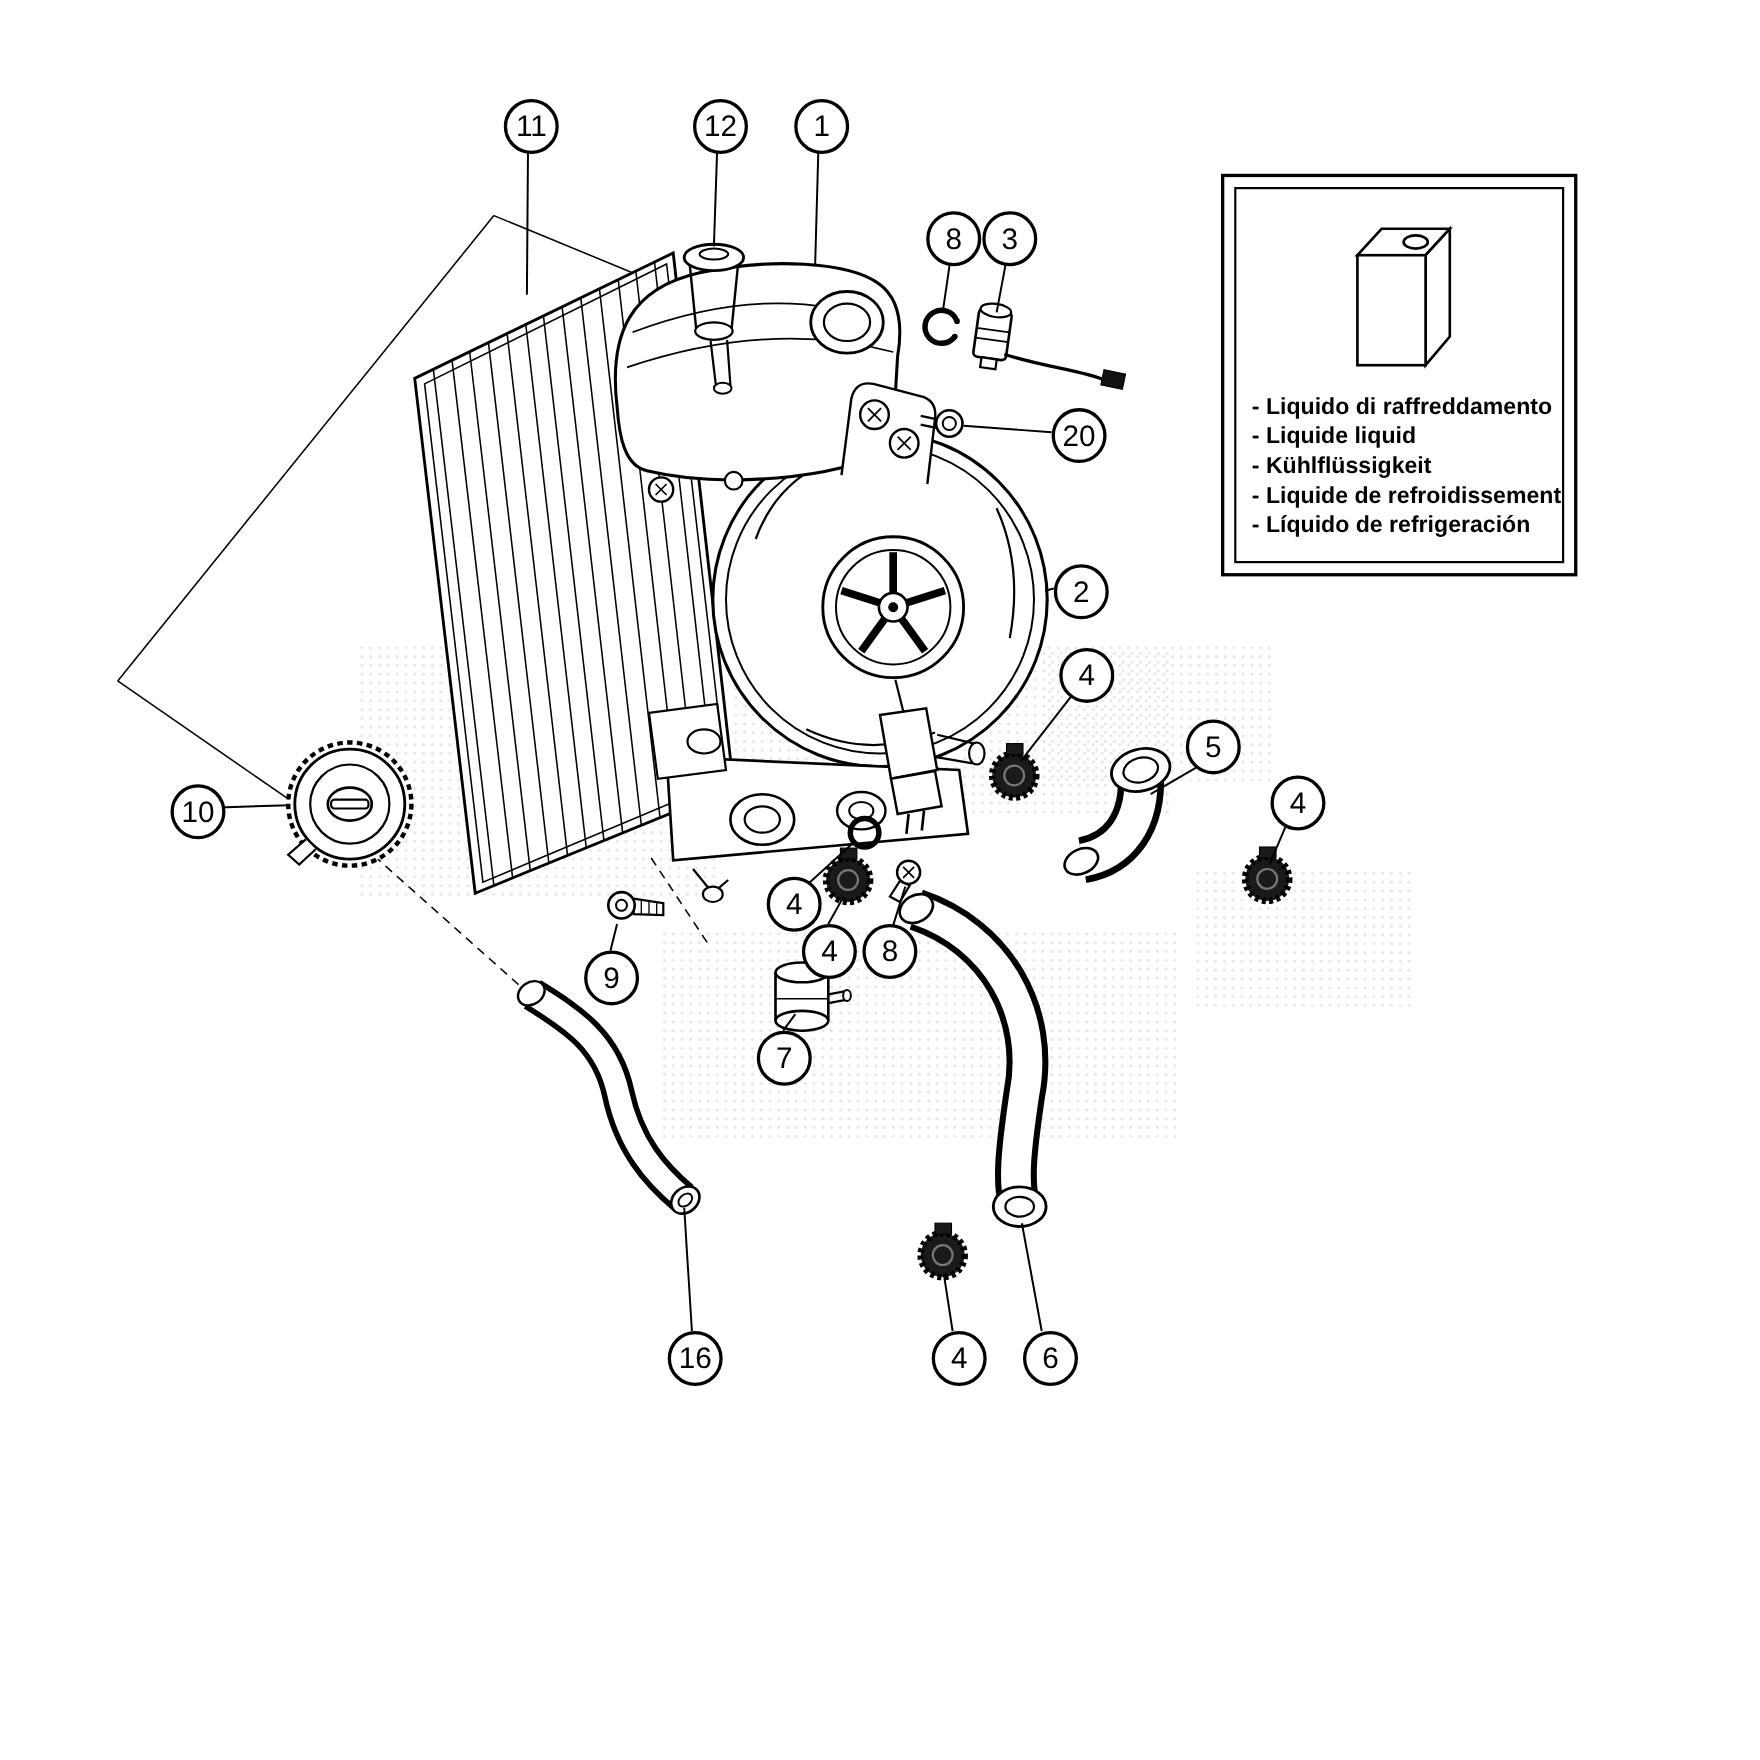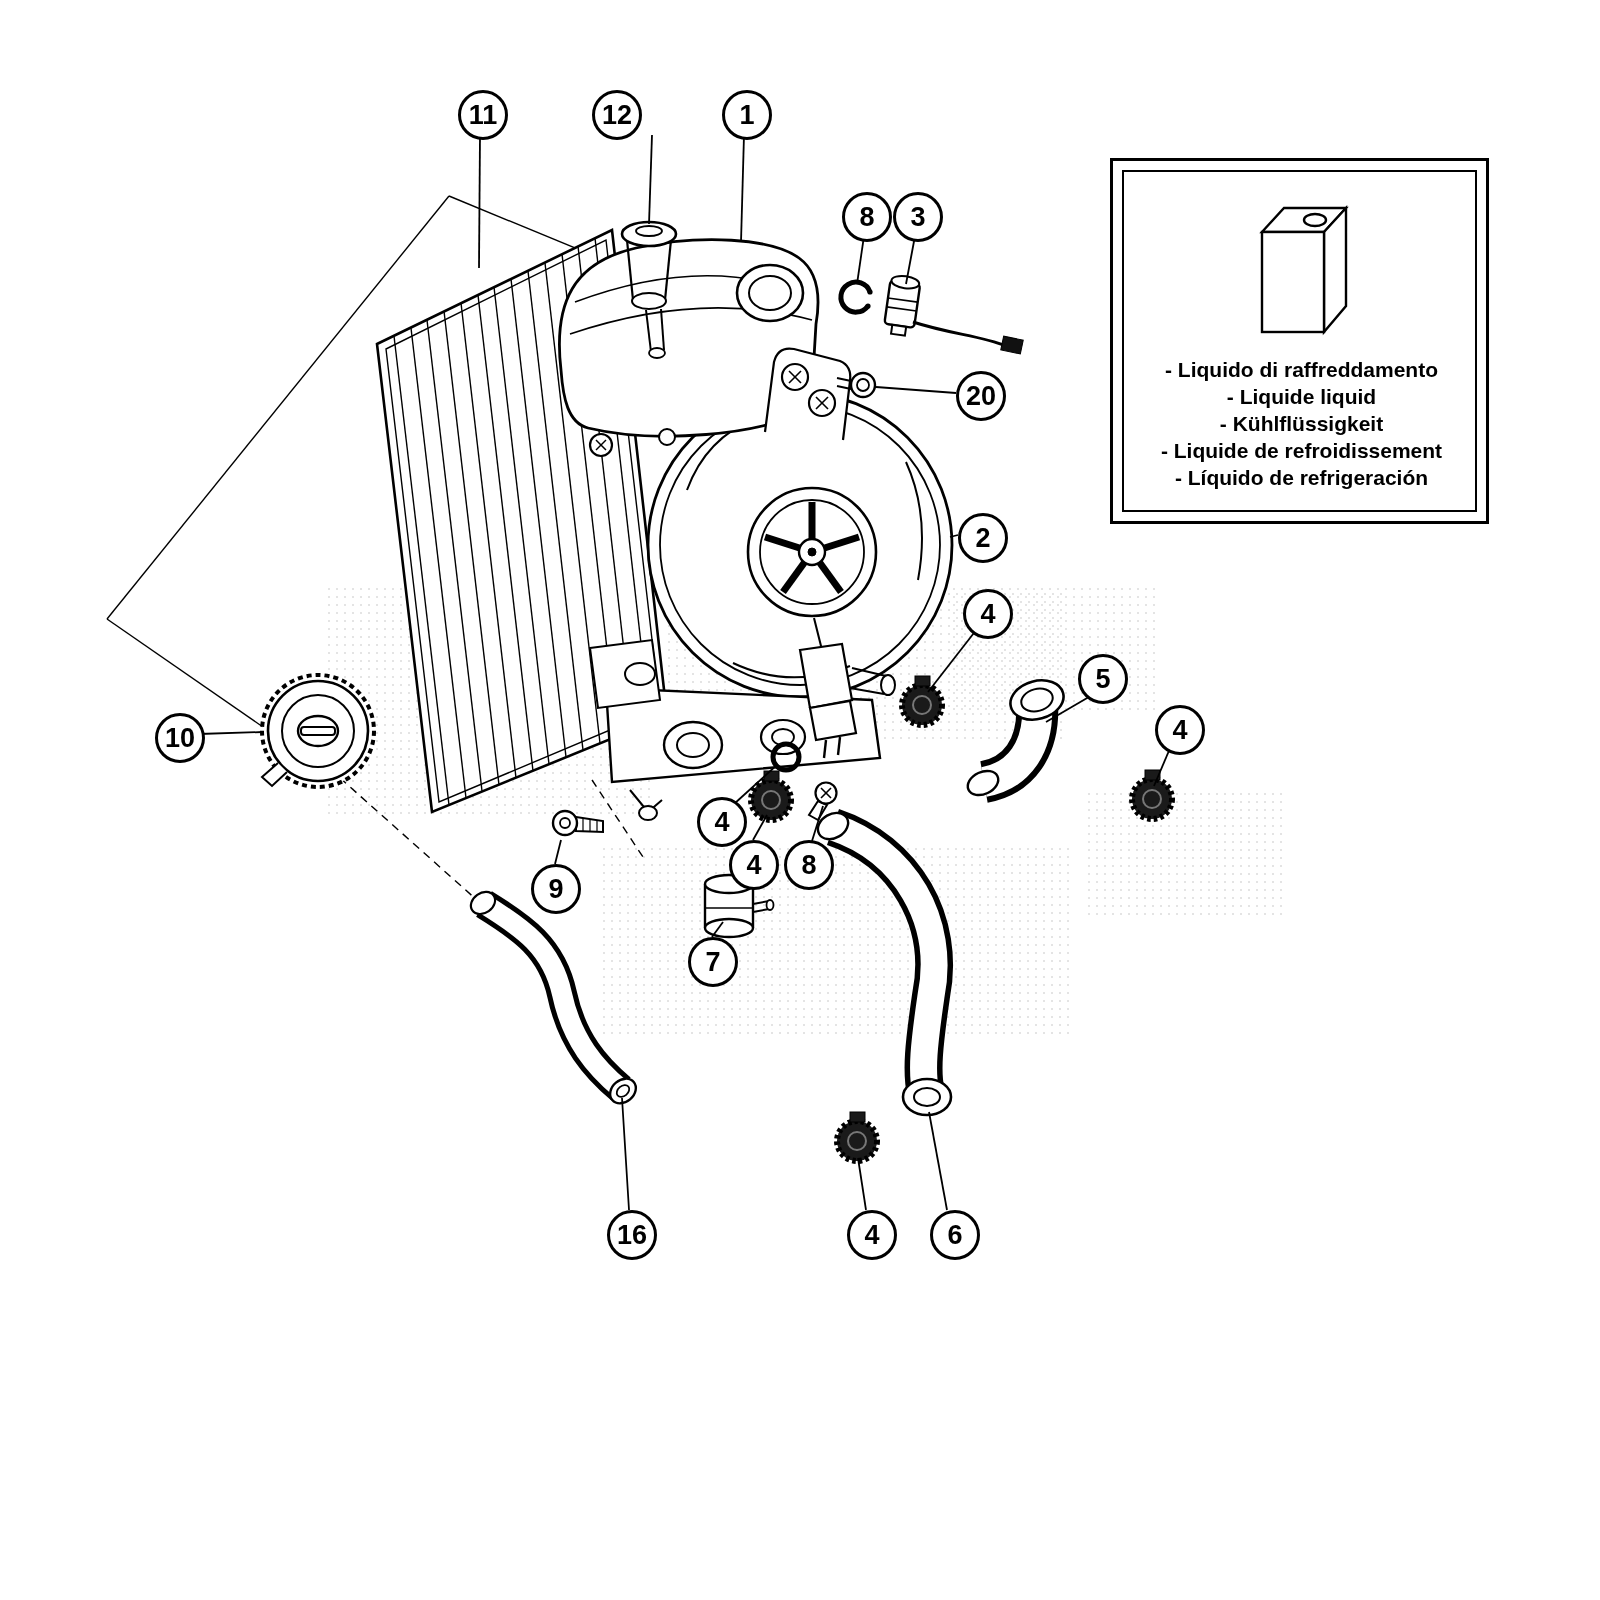--- a/index.html
+++ b/index.html
@@ -14,27 +14,27 @@
     background-image: radial-gradient(circle, #555 1.2px, transparent 1.3px);
     background-size: 8px 8px;
     opacity:.16;
   }
 
   .callout {
     position:absolute; z-index:6;
     width:44px; height:44px; margin-left:-22px; margin-top:-22px;
     border:3px solid #000; border-radius:50%; background:#fff;
     display:flex; align-items:center; justify-content:center;
-    font-size:27px; font-weight:700; line-height:1;
+    font-size:27px; font-weight:400; line-height:1;
   }
 
   .legend {
-    position:absolute; left:1110px; top:158px; width:379px; height:366px;
+    position:absolute; left:1110px; top:158px; width:324px; height:366px;
     border:3px solid #000; background:#fff; box-sizing:border-box;
-    padding:9px; z-index:5;text-align:center;
+    padding:9px; z-index:5;
   }
   .legend-inner {
     width:100%; height:100%; border:2px solid #000; box-sizing:border-box;
     display:flex; flex-direction:column; align-items:stretch;
     padding:12px 10px 8px 14px;
   }
   .legend-canister { align-self:center; flex:0 0 auto; }
   .legend-lines { margin-top:10px; font-weight:700; font-size:21px; line-height:27px; white-space:nowrap; }
 
   .copyright {
@@ -294,21 +294,21 @@
       <line x1="812" y1="841" x2="823" y2="806"></line>
       <line x1="555" y1="864" x2="561" y2="840"></line>
       <line x1="712" y1="937" x2="723" y2="922"></line>
       <line x1="629" y1="1210" x2="622" y2="1098"></line>
       <line x1="866" y1="1210" x2="858" y2="1158"></line>
       <line x1="947" y1="1210" x2="929" y2="1112"></line>
     </g>
   </svg>
 
   <div class="callout" style="left:480px;top:112px">11</div>
-  <div class="callout" style="left:614px;top:112px">12</div>
+  <div class="callout" style="left:652px;top:112px">12</div>
   <div class="callout" style="left:744px;top:112px">1</div>
   <div class="callout" style="left:864px;top:214px">8</div>
   <div class="callout" style="left:915px;top:214px">3</div>
   <div class="callout" style="left:978px;top:393px">20</div>
   <div class="callout" style="left:980px;top:535px">2</div>
   <div class="callout" style="left:985px;top:611px">4</div>
   <div class="callout" style="left:1100px;top:676px">5</div>
   <div class="callout" style="left:1177px;top:727px">4</div>
   <div class="callout" style="left:177px;top:735px">10</div>
   <div class="callout" style="left:719px;top:819px">4</div>

